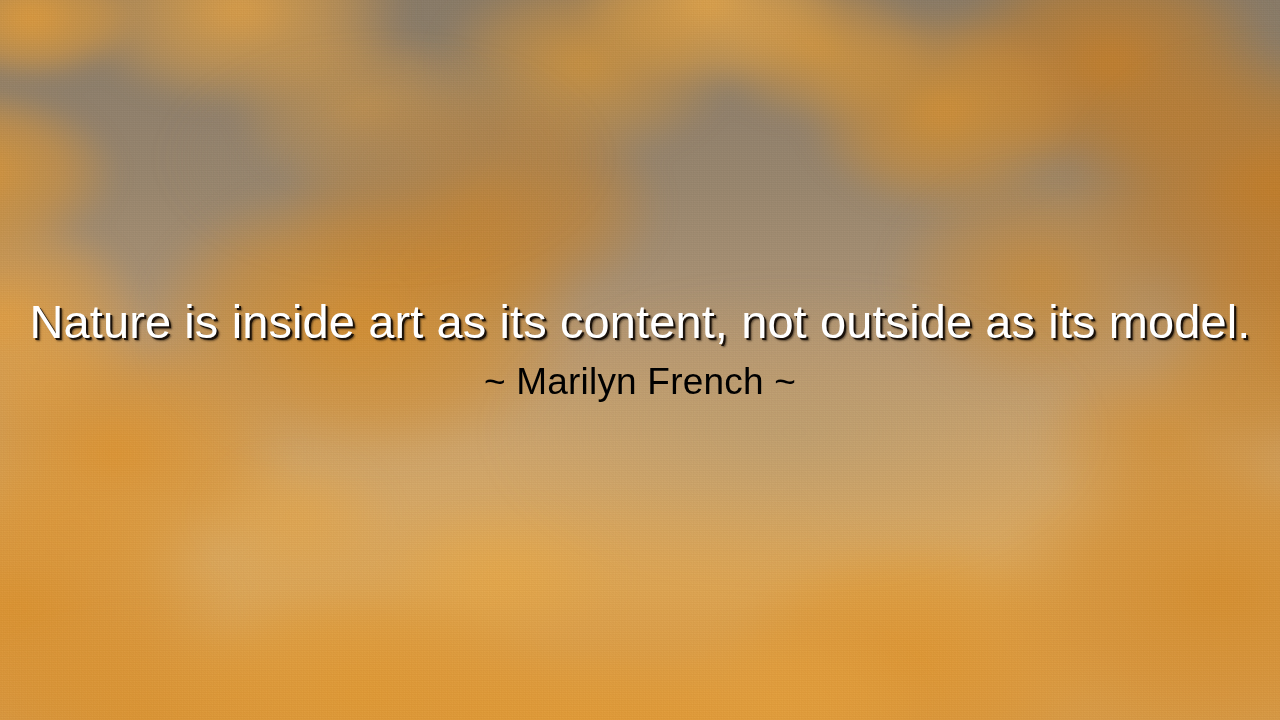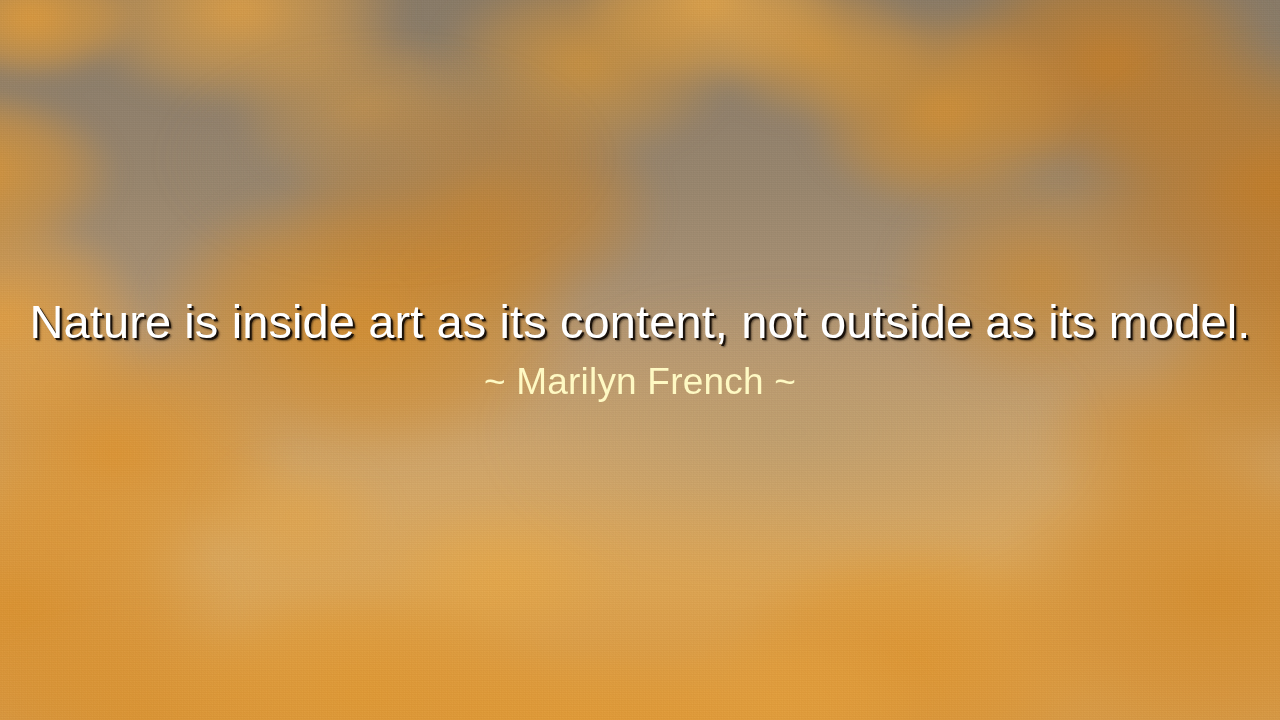--- a/index.html
+++ b/index.html
@@ -151,21 +151,21 @@
     letter-spacing:.1px;
     text-shadow:
       2px 2px 0 rgba(20,12,6,.92),
       3px 3px 2px rgba(20,12,6,.55);
     white-space:nowrap;
   }
 
   .quote-author {
     display:block;
     margin-top:12px;
-    color:#fef9c3;
+    color:#000000;
     font-size:37px;
     font-weight:400;
     line-height:1.12;
     letter-spacing:.2px;
     white-space:nowrap;
   }
 </style>
 </head>
 <body>
 

